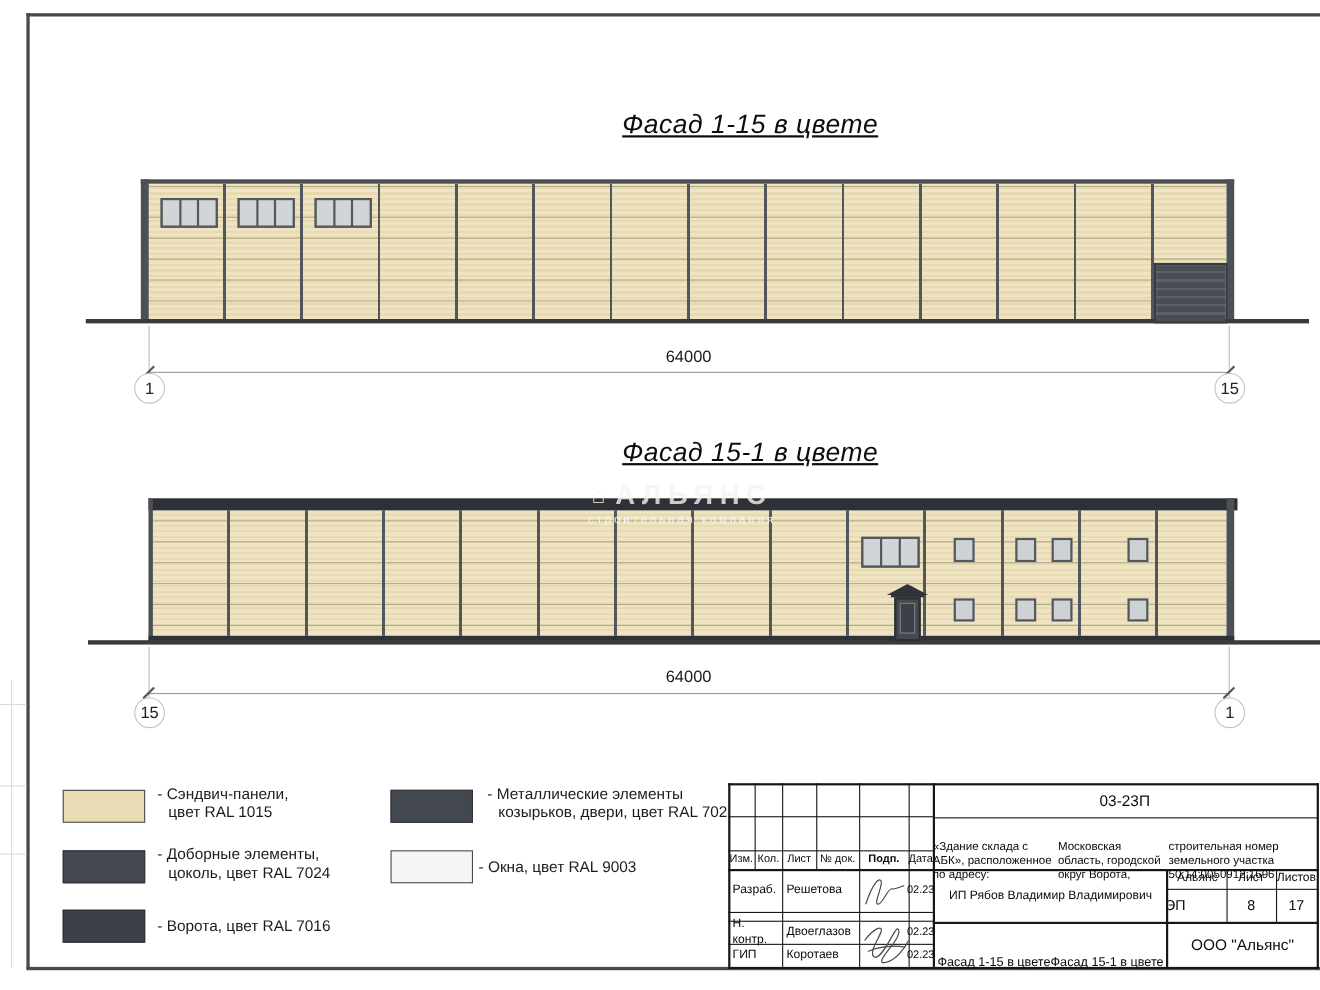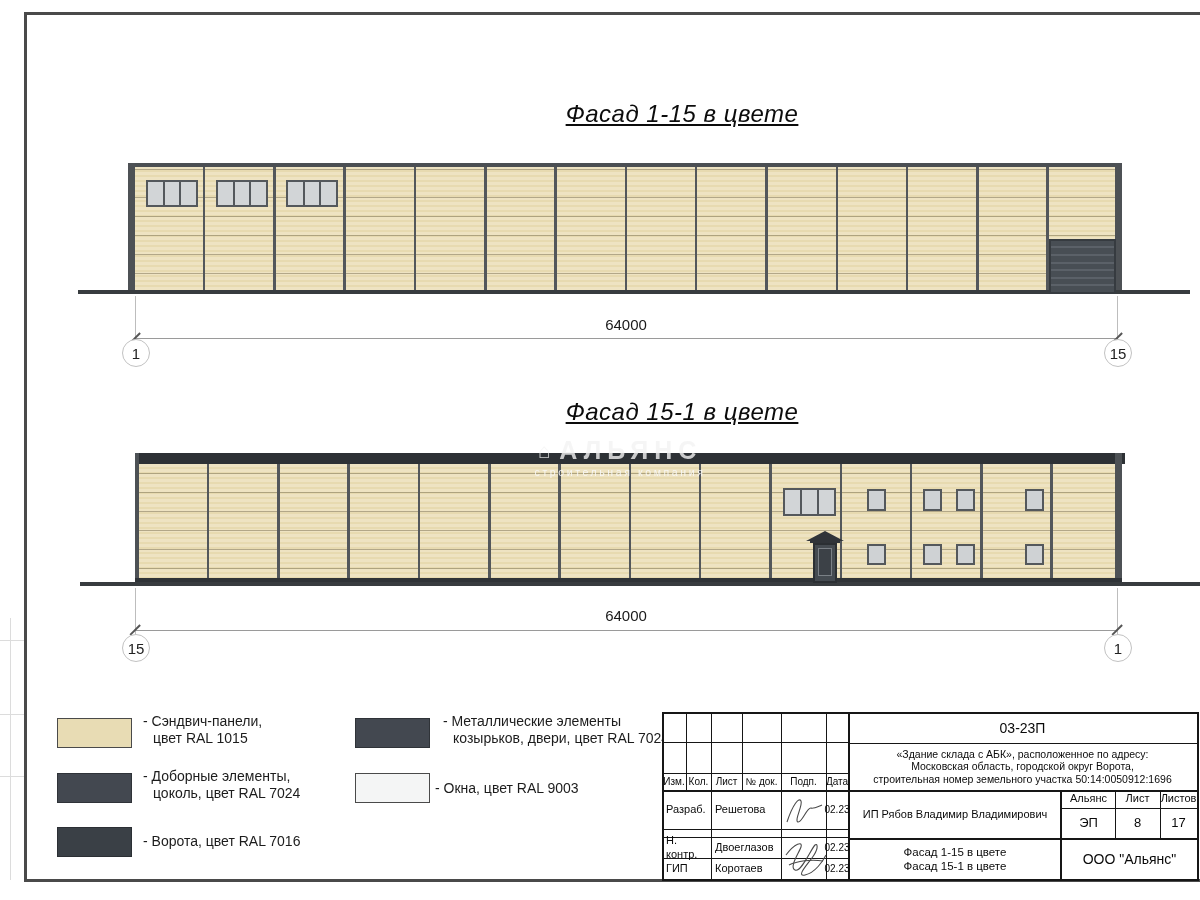--- a/index.html
+++ b/index.html
@@ -60,21 +60,21 @@
   .sw-7016{background:#3a4046;border-color:#2b2f34;}
   .sw-9003{background:#f4f5f5;}
   .legend-text{position:absolute;font-size:14px;line-height:17px;color:#1c1c1c;white-space:nowrap;}
   .legend-text .l2{padding-left:10px;}
 
   
   .tb{position:absolute;left:662px;top:712px;width:537px;height:169px;background:#fff;}
   .tb-line{position:absolute;background:#161616;}
   .tb-cell{position:absolute;display:flex;align-items:center;justify-content:center;
     font-size:11px;color:#0a0a0a;text-align:left;line-height:1.2;}
-  .tb-col{flex-direction:column;}
+  .tb-col{flex-direction:row;margin-top:16px;}
   .tb-left{justify-content:flex-start;padding-left:4px;box-sizing:border-box;}
   .tb-small{font-size:10px;}
   .sig{position:absolute;}
   .sig path{stroke:#4a4a4a;stroke-width:1.1;fill:none;}
 </style>
 </head>
 <body>
 
 <div class="page">
 
@@ -233,21 +233,21 @@
     <div class="tb-line" style="left:0;top:125px;width:186px;height:1px;"></div>
     <div class="tb-line" style="left:0;top:146px;width:186px;height:1px;"></div>
     <div class="tb-line" style="left:186px;top:31px;width:351px;height:1px;"></div>
     <div class="tb-line" style="left:398px;top:96px;width:139px;height:1px;"></div>
     <div class="tb-line" style="left:186px;top:126px;width:351px;height:2px;"></div>
 
     <div class="tb-cell tb-small" style="left:0;top:61px;width:24px;height:17px;">Изм.</div>
     <div class="tb-cell tb-small" style="left:24px;top:61px;width:25px;height:17px;">Кол.</div>
     <div class="tb-cell tb-small" style="left:49px;top:61px;width:31px;height:17px;">Лист</div>
     <div class="tb-cell tb-small" style="left:80px;top:61px;width:39px;height:17px;">№ док.</div>
-    <div class="tb-cell tb-small" style="left:119px;top:61px;width:45px;height:17px;">Подп.</div>
+    <div class="tb-cell tb-small" style="left:119px;top:61px;width:45px;height:17px;font-weight:bold;">Подп.</div>
     <div class="tb-cell tb-small" style="left:164px;top:61px;width:22px;height:17px;">Дата</div>
 
     <div class="tb-cell tb-left" style="left:0;top:78px;width:49px;height:39px;">Разраб.</div>
     <div class="tb-cell tb-left" style="left:49px;top:78px;width:70px;height:39px;">Решетова</div>
     <div class="tb-cell tb-small" style="left:164px;top:78px;width:22px;height:39px;">02.23</div>
 
     <div class="tb-cell tb-left" style="left:0;top:125px;width:49px;height:21px;">Н. контр.</div>
     <div class="tb-cell tb-left" style="left:49px;top:125px;width:70px;height:21px;">Двоеглазов</div>
     <div class="tb-cell tb-small" style="left:164px;top:125px;width:22px;height:21px;">02.23</div>
 
@@ -267,21 +267,21 @@
     <div class="tb-cell tb-col" style="left:186px;top:31px;width:349px;height:47px;font-size:10.5px;">
       <div>«Здание склада с АБК», расположенное по адресу:</div>
       <div>Московская область, городской округ Ворота,</div>
       <div>строительная номер земельного участка 50:14:0050912:1696</div>
     </div>
     <div class="tb-cell" style="left:188px;top:80px;width:210px;height:46px;">ИП Рябов Владимир Владимирович</div>
 
     <div class="tb-cell" style="left:400px;top:78px;width:53px;height:18px;">Альянс</div>
     <div class="tb-cell" style="left:453px;top:78px;width:45px;height:18px;">Лист</div>
     <div class="tb-cell" style="left:498px;top:78px;width:37px;height:18px;overflow:hidden;">Листов</div>
-    <div class="tb-cell" style="left:400px;top:96px;width:53px;height:30px;font-size:13px;">ЭП</div>
+    <div class="tb-cell" style="left:380px;top:96px;width:53px;height:30px;font-size:13px;">ЭП</div>
     <div class="tb-cell" style="left:453px;top:96px;width:45px;height:30px;font-size:13px;">8</div>
     <div class="tb-cell" style="left:498px;top:96px;width:37px;height:30px;font-size:13px;">17</div>
 
     <div class="tb-cell tb-col" style="left:188px;top:128px;width:210px;height:39px;font-size:11.5px;">
       <div>Фасад 1-15 в цвете</div>
       <div>Фасад 15-1 в цвете</div>
     </div>
     <div class="tb-cell" style="left:400px;top:128px;width:135px;height:39px;font-size:14px;">ООО "Альянс"</div>
   </div>
 

